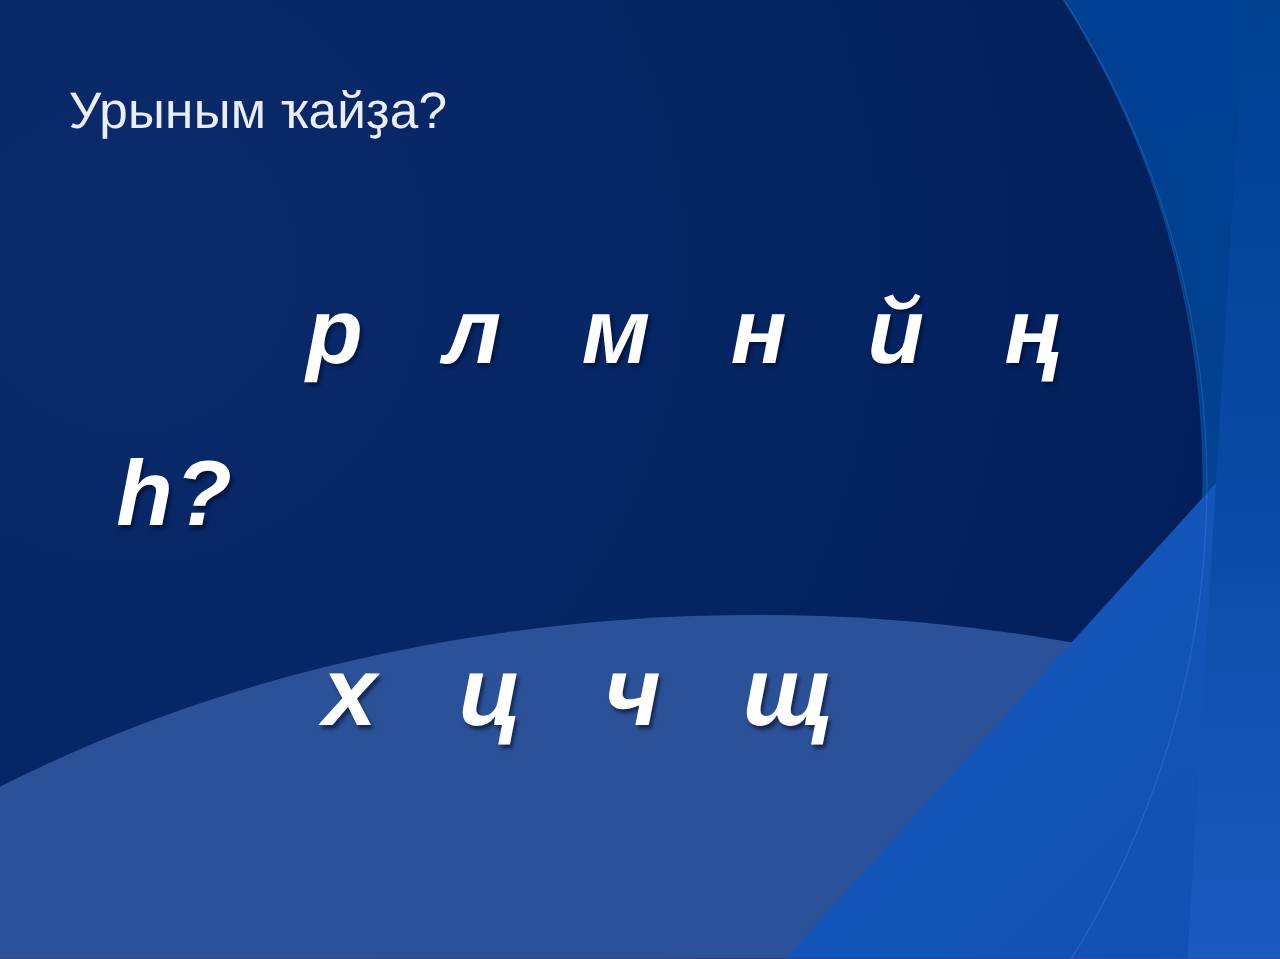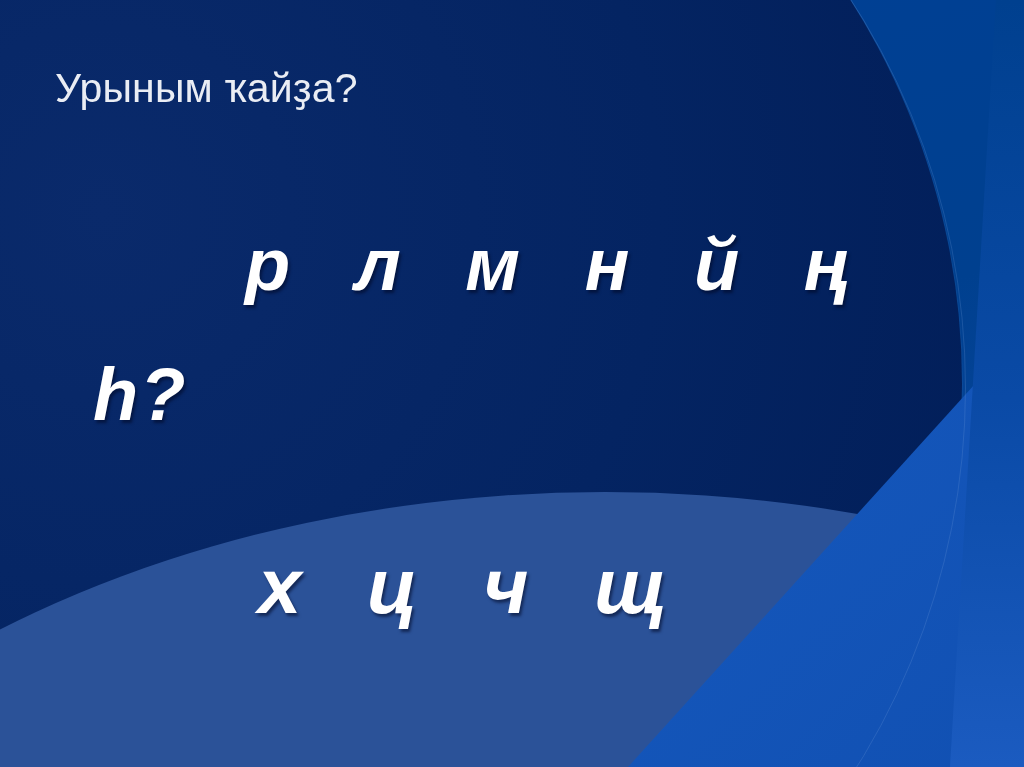--- a/index.html
+++ b/index.html
@@ -112,21 +112,20 @@
     top: 352px;
     font-size: 74px;
     letter-spacing: 2px;
   }
 
   #row-3 {
     left: 258px;
     top: 508px;
     font-size: 78px;
     letter-spacing: 22px;
-    margin-top: 33px;
   }
 </style>
 </head>
 <body>
 
 <div id="slide">
 
   <div class="bg-layer" id="bg-right-wedge"></div>
   <div class="bg-layer" id="bg-circle"></div>
   <div class="bg-layer" id="bg-bottom-sweep"></div>

